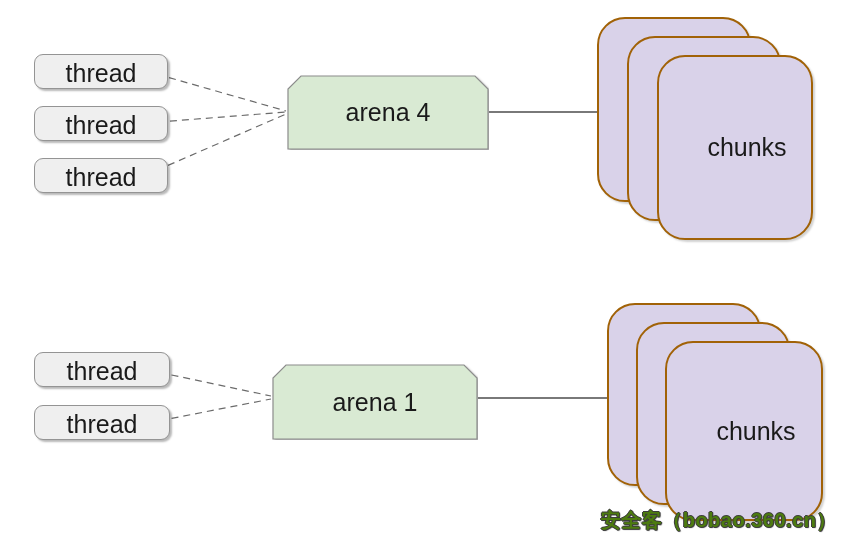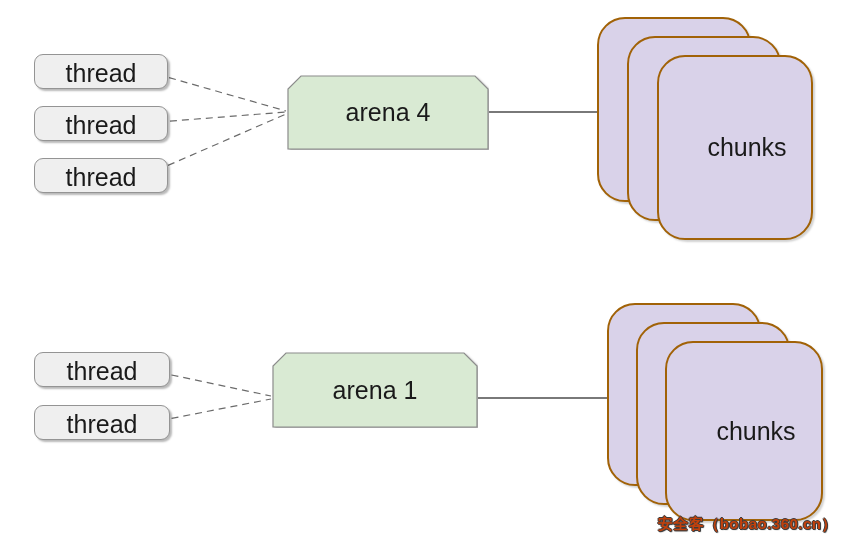--- a/index.html
+++ b/index.html
@@ -84,24 +84,24 @@
     display: flex;
     align-items: center;
     justify-content: center;
     font-size: 25px;
   }
   .watermark {
     position: absolute;
     right: 4px;
     bottom: 5px;
     z-index: 5;
-    font-size: 15px;
+    font-size: 20px;
     font-weight: bold;
     letter-spacing: 0.5px;
-    color: #c2410c;
+    color: #4d7c0f;
     text-shadow:
       -1px 0 0 #3d3d3d,
       1px 0 0 #3d3d3d,
       0 -1px 0 #3d3d3d,
       0 1px 0 #3d3d3d,
       1px 1px 1px #3d3d3d;
     white-space: nowrap;
   }
 </style>
 </head>
@@ -146,21 +146,21 @@
     <span>chunks</span>
   </div>
 
   <div class="thread-box" style="left: 12px; top: 352px; width: 136px; height: 35px; background-color: rgb(239, 239, 239); border-color: rgb(148, 148, 148);">
     <span>thread</span>
   </div>
   <div class="thread-box" style="left: 12px; top: 405px; width: 136px; height: 35px; background-color: rgb(239, 239, 239); border-color: rgb(148, 148, 148);">
     <span>thread</span>
   </div>
 
-  <div class="arena" style="left:272px; top:352px; width:206px; height:76px;">
+  <div class="arena" style="left:272px; top:364px; width:206px; height:76px;">
     <svg width="206" height="76" viewBox="0 0 206 76">
       <polygon points="14,1 192,1 205,14 205,75 1,75 1,14" style="fill: rgb(217, 234, 211);"></polygon>
     </svg>
     <span class="shape-label">arena 1</span>
   </div>
 
   <div class="chunk-card" style="left: 607px; top: 303px; width: 154px; height: 183px; background-color: rgb(217, 210, 233);"></div>
   <div class="chunk-card" style="left: 636px; top: 322px; width: 154px; height: 183px; background-color: rgb(217, 210, 233);"></div>
   <div class="chunk-card front" style="left: 665px; top: 341px; width: 158px; height: 180px; background-color: rgb(217, 210, 233);">
     <span>chunks</span>

